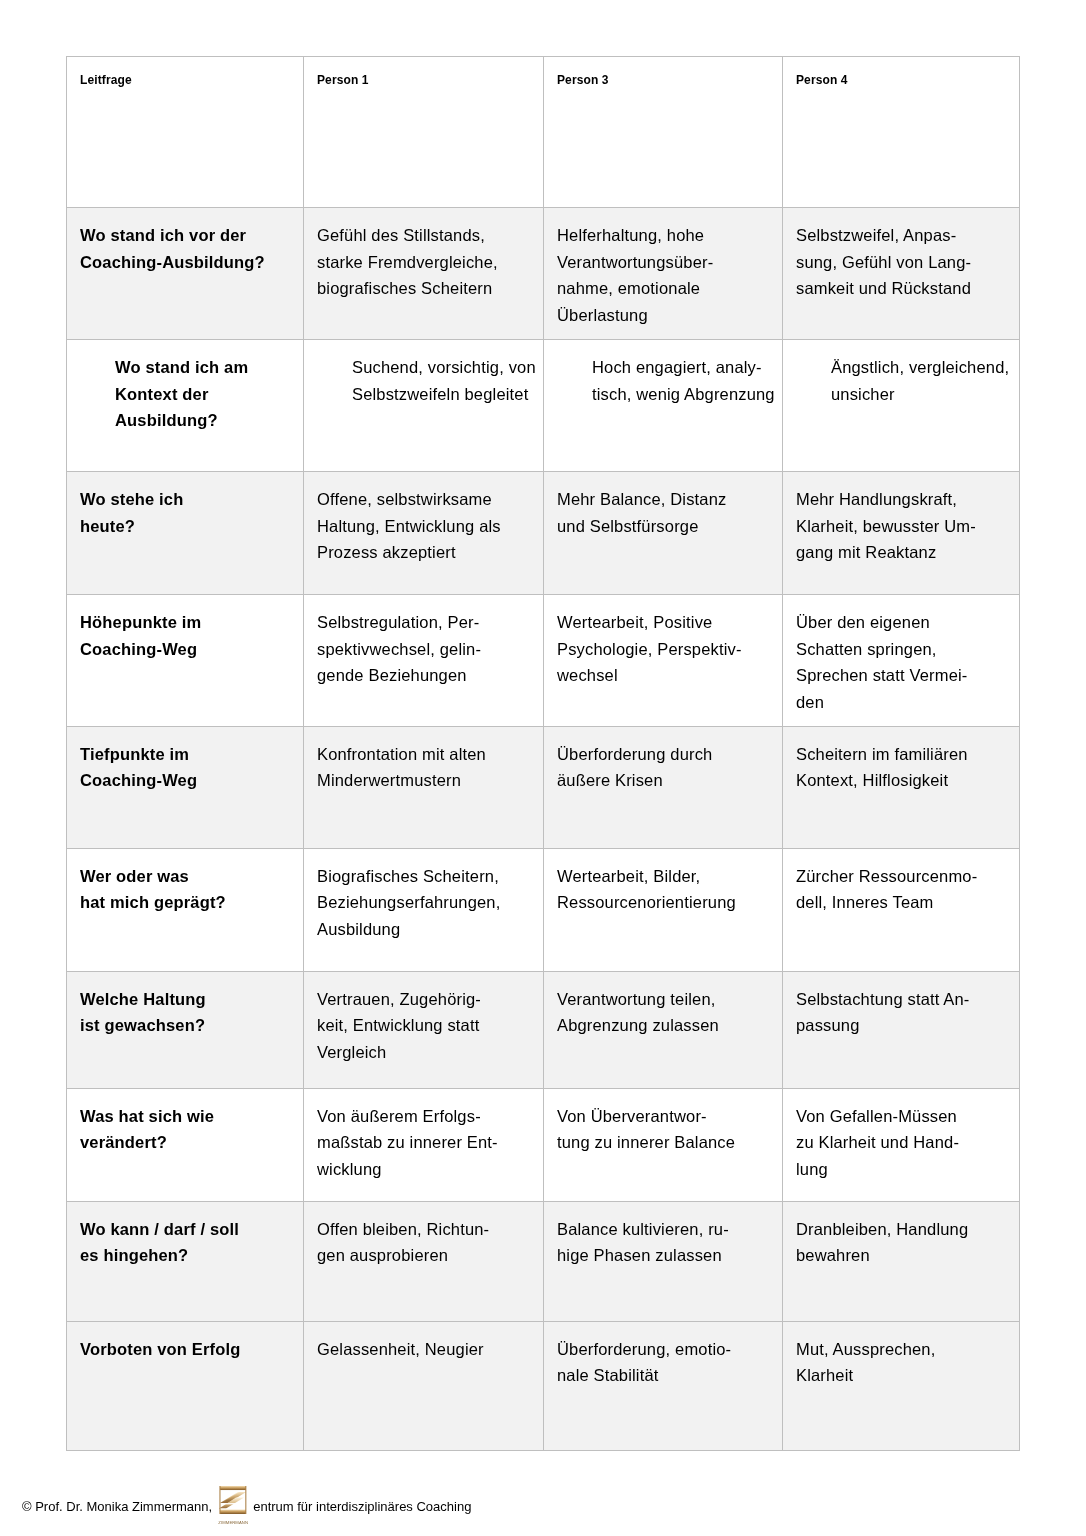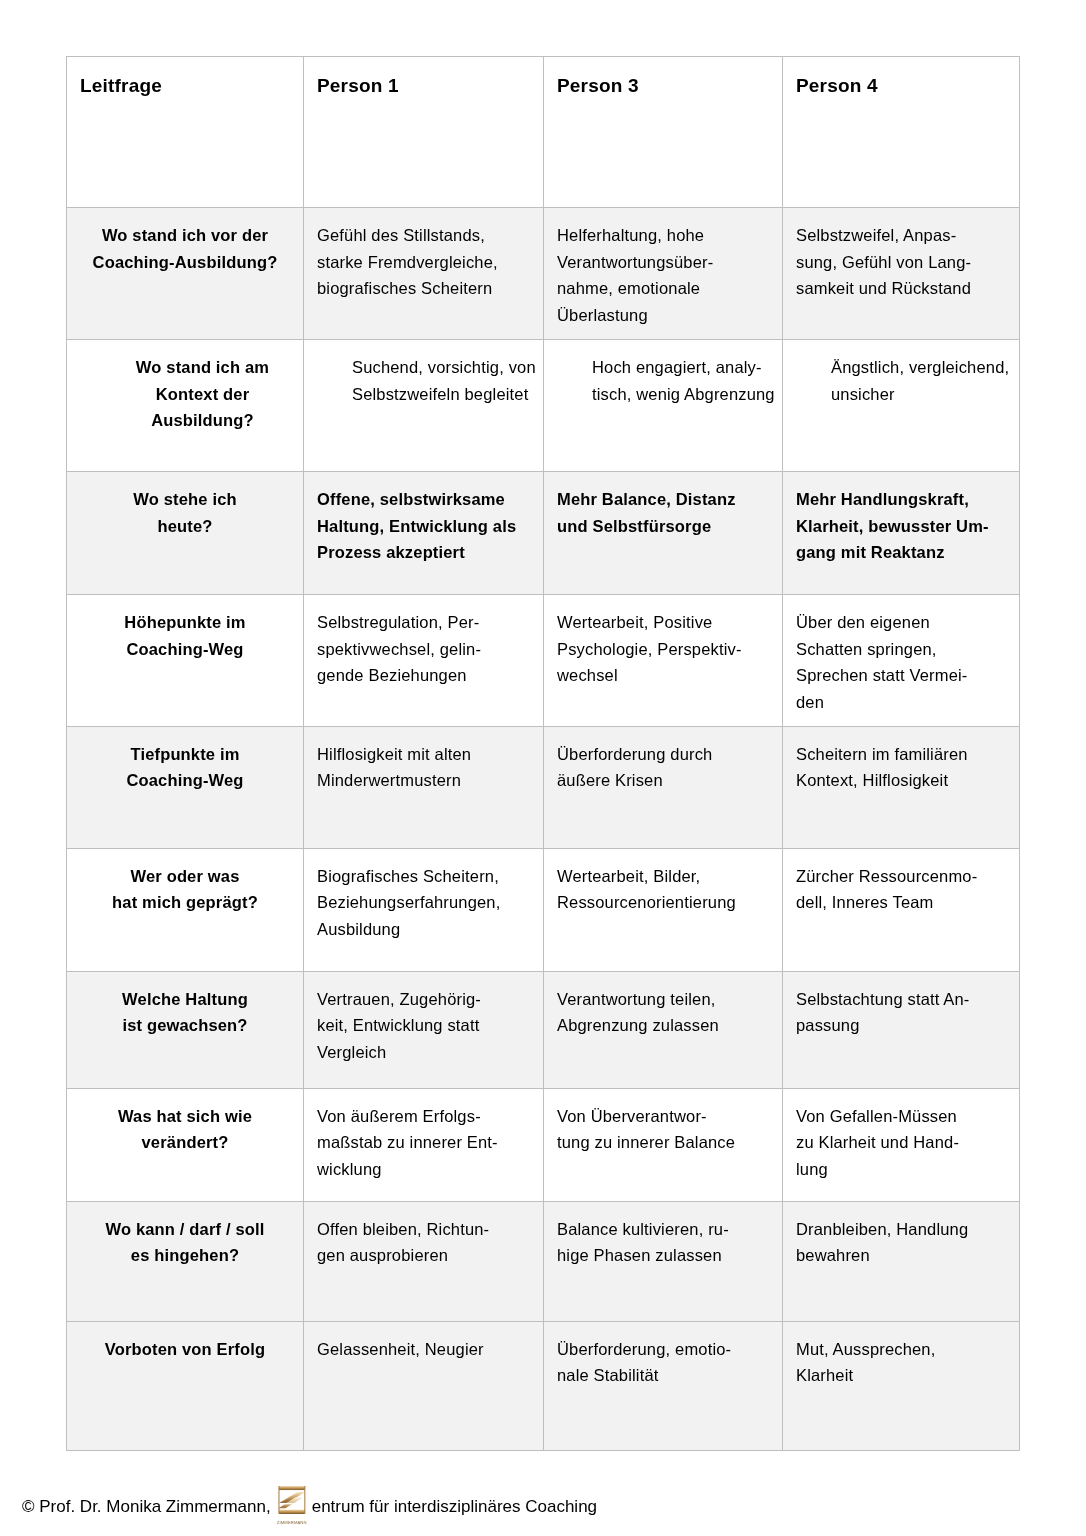--- a/index.html
+++ b/index.html
@@ -53,39 +53,38 @@
     line-height: 1.62;
     text-align: left;
     font-weight: normal;
     letter-spacing: 0.01em;
   }
 
   table.matrix thead th {
     background: #ffffff;
     font-weight: bold;
     height: 126px;
-    font-size: 19px;
+    font-size: 12px;
   }
 
   table.matrix tbody tr.shaded td {
     background: #f2f2f2;
   }
   table.matrix tbody tr.plain td {
     background: #ffffff;
   }
 
   table.matrix tbody td.q {
     font-weight: bold;
-    text-align: center;
   }
 
   
   tbody tr.r0 td { height: 98px; }
   tbody tr.r1 td { height: 107px; padding-left: 48px; }
-  tbody tr.r2 td { height: 98px; font-weight: bold; }
+  tbody tr.r2 td { height: 98px; }
   tbody tr.r3 td { height: 103px; }
   tbody tr.r4 td { height: 97px; }
   tbody tr.r5 td { height: 98px; }
   tbody tr.r6 td { height: 92px; }
   tbody tr.r7 td { height: 88px; }
   tbody tr.r8 td { height: 95px; }
   tbody tr.r9 td { height: 104px; }
   tbody tr.r10 td { height: 104px; }
 
   .cell-line { display: block; white-space: pre; }
@@ -100,21 +99,21 @@
     display: flex;
     align-items: center;
     font-size: 18.5px;
     line-height: 1;
     color: #000000;
     white-space: nowrap;
   }
 
   #footer .ftext {
     font-family: "Liberation Sans", sans-serif;
-    font-size: 17px;
+    font-size: 13px;
   }
 
   
   #zlogo {
     position: relative;
     display: inline-block;
     width: 38px;
     height: 42px;
     margin: 0 1px 0 2px;
     vertical-align: middle;
@@ -238,21 +237,21 @@
               <span class="cell-line">Sprechen statt Vermei-</span>
               <span class="cell-line">den</span>
             </td>
           </tr>
           <tr class="shaded r4">
             <td class="q">
               <span class="cell-line">Tiefpunkte im</span>
               <span class="cell-line">Coaching-Weg</span>
             </td>
             <td>
-              <span class="cell-line">Hilflosigkeit mit alten</span>
+              <span class="cell-line">Konfrontation mit alten</span>
               <span class="cell-line">Minderwertmustern</span>
             </td>
             <td>
               <span class="cell-line">Überforderung durch</span>
               <span class="cell-line">äußere Krisen</span>
             </td>
             <td>
               <span class="cell-line">Scheitern im familiären</span>
               <span class="cell-line">Kontext, Hilflosigkeit</span>
             </td>

